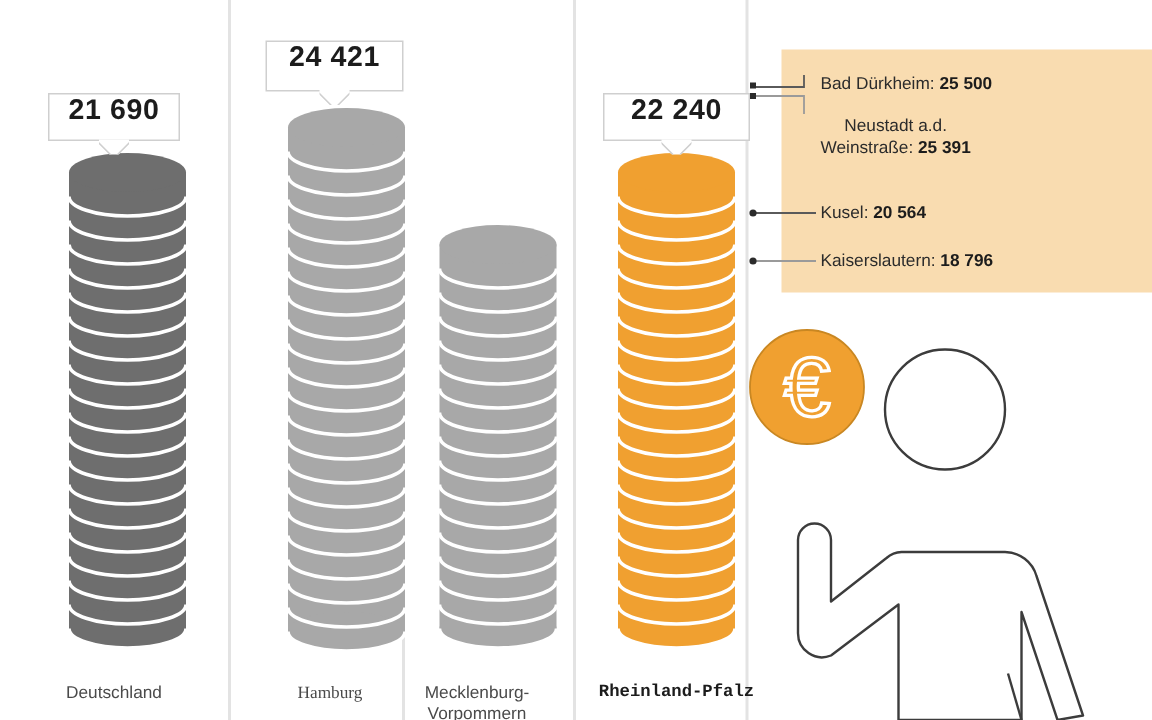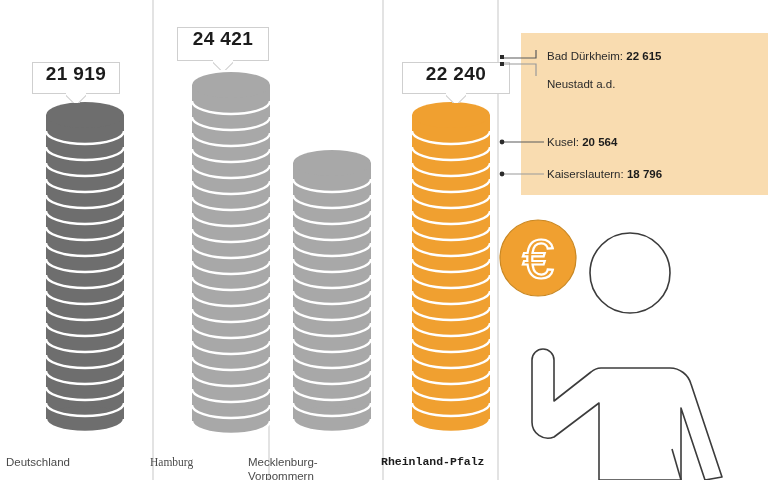--- a/index.html
+++ b/index.html
@@ -75,20 +75,21 @@
     background: #ffffff;
     border: 1px solid #cfcfcf;
     transform: rotate(45deg);
     transform-origin: center;
     box-sizing: border-box;
   }
 
   
   .region-label {
     position: absolute;
+    text-align: center;
     font-size: 11.5px;
     color: #4a4a4a;
     line-height: 14px;
     width: 140px;
   }
   .region-label.highlight {
     color: #1c1c1c;
     font-weight: bold;
   }
 
@@ -160,21 +161,21 @@
             <path d="M16,271 a39,13 0 0 0 78,0" fill="none" stroke="#ffffff" stroke-width="2.4"></path>
             <path d="M16,287 a39,13 0 0 0 78,0" fill="none" stroke="#ffffff" stroke-width="2.4"></path>
             <path d="M16,303 a39,13 0 0 0 78,0" fill="none" stroke="#ffffff" stroke-width="2.4"></path>
             <path d="M16,319 a39,13 0 0 0 78,0" fill="none" stroke="#ffffff" stroke-width="2.4"></path>
             <ellipse cx="55" cy="15" rx="39" ry="13" fill="#6e6e6e"></ellipse>
           </g>
       </svg>
     </div>
   </div>
   <div class="value-box" style="left:32px; top:62px; width:88px; height:32px;">
-    <span>21 919</span>
+    <span>21 690</span>
     <span class="tail"></span>
   </div>
   <div class="region-label" style="left:6px; top:455px;">
     <span>Deutschland</span>
   </div>
 
   <div class="column" style="left:176px; top:70px;">
     <div class="stack">
       <svg width="110" height="380" viewBox="0 0 110 380">
         <g id="stack-hamburg">
@@ -269,35 +270,38 @@
             <path d="M16,255 a39,13 0 0 0 78,0" fill="none" stroke="#ffffff" stroke-width="2.4"></path>
             <path d="M16,271 a39,13 0 0 0 78,0" fill="none" stroke="#ffffff" stroke-width="2.4"></path>
             <path d="M16,287 a39,13 0 0 0 78,0" fill="none" stroke="#ffffff" stroke-width="2.4"></path>
             <path d="M16,303 a39,13 0 0 0 78,0" fill="none" stroke="#ffffff" stroke-width="2.4"></path>
             <path d="M16,319 a39,13 0 0 0 78,0" fill="none" stroke="#ffffff" stroke-width="2.4"></path>
             <ellipse cx="55" cy="15" rx="39" ry="13" fill="#f0a030"></ellipse>
           </g>
       </svg>
     </div>
   </div>
-  <div class="value-box" style="left:402px; top:62px; width:108px; height:32px;">
+  <div class="value-box" style="left:402px; top:62px; width:98px; height:32px;">
     <span>22 240</span>
     <span class="tail"></span>
   </div>
   <div class="region-label highlight" style="left:381px; top:455px;font-family:Liberation Mono, monospace;">
     <span>Rheinland-Pfalz</span>
   </div>
 
   <div id="annotation-panel">
     <div class="note" style="left:26px; top:16px;">
-      <span>Bad Dürkheim: </span><b>22 615</b>
+      <span>Bad Dürkheim: </span><b>25 500</b>
     </div>
     <div class="note" style="left:26px; top:44px;text-align:center;">
       <div>
         <span>Neustadt a.d.</span>
+      </div>
+      <div>
+        <span>Weinstraße: </span><b>25 391</b>
       </div>
     </div>
     <div class="note" style="left:26px; top:102px;">
       <span>Kusel: </span><b>20 564</b>
     </div>
     <div class="note" style="left:26px; top:134px;">
       <span>Kaiserslautern: </span><b>18 796</b>
     </div>
   </div>
 

